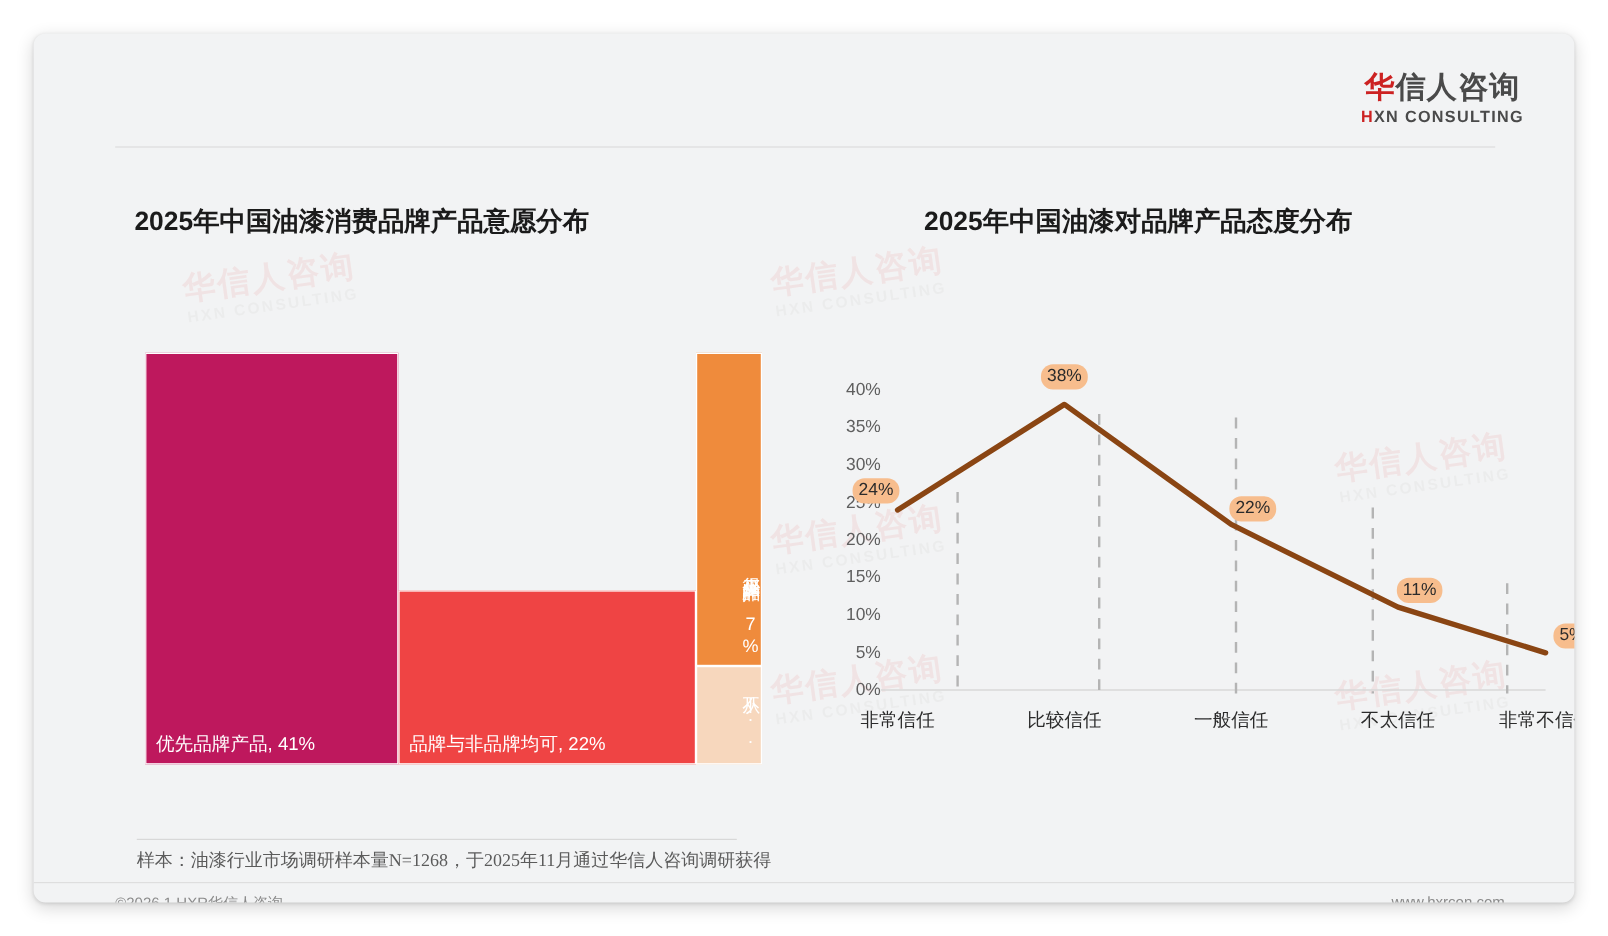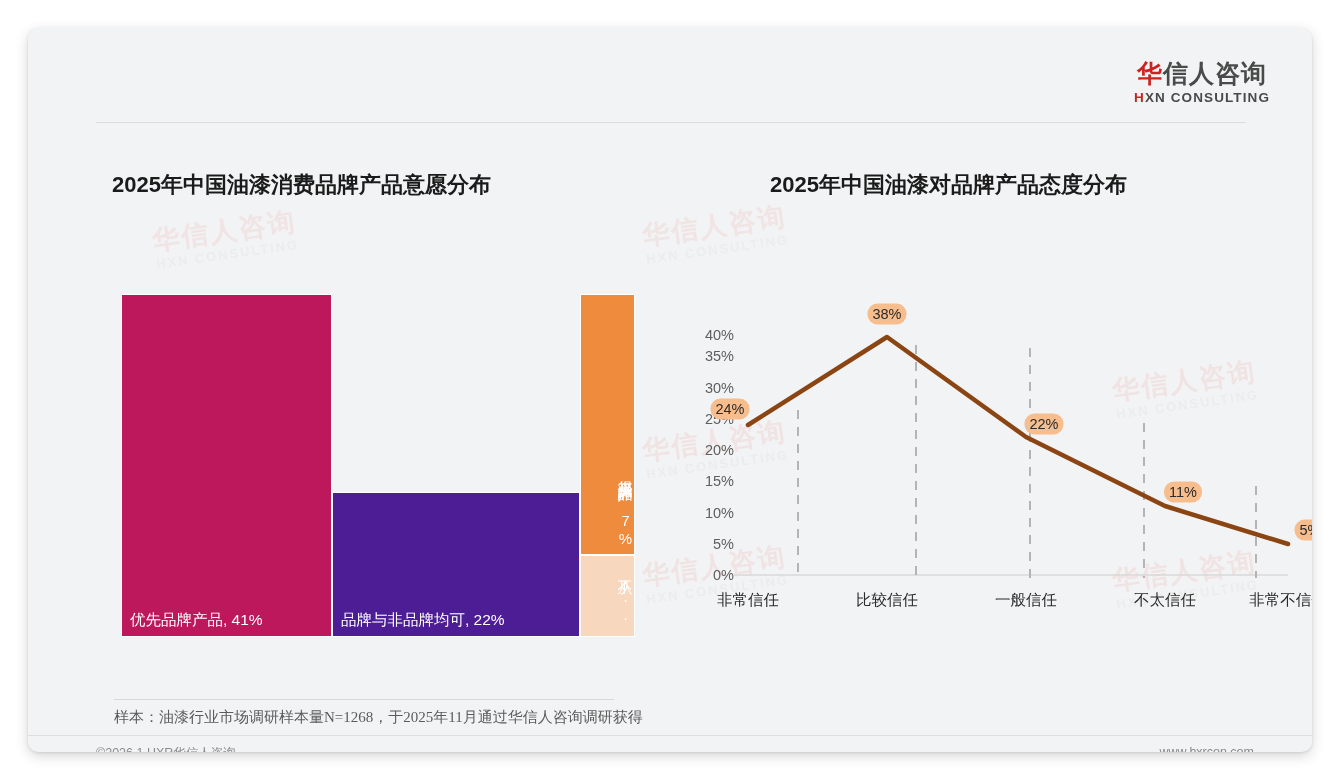--- a/index.html
+++ b/index.html
@@ -284,21 +284,21 @@
     <div class="logo-en"><span class="h">H</span><span>XN CONSULTING</span></div>
   </div>
 
   <div class="panel-title" id="left-title">2025年中国油漆消费品牌产品意愿分布</div>
   <div class="panel-title" id="right-title">2025年中国油漆对品牌产品态度分布</div>
 
   <div id="treemap">
     <div class="tm-tile" style="left:0px; top:0px; width:211px; height:343px; background:#be185d;">
       <span class="tm-label">优先品牌产品, 41%</span>
     </div>
-    <div class="tm-tile" style="left:211px; top:198px; width:248px; height:145px; background:#4c1d95;">
+    <div class="tm-tile" style="left:211px; top:198px; width:248px; height:145px; background:#ef4444;">
       <span class="tm-label">品牌与非品牌均可, 22%</span>
     </div>
     <div class="tm-tile" style="left:459px; top:0px; width:55px; height:261px; background:#ef8b3c;">
       <span class="tm-label-vert">很少买品牌产品, 7%</span>
     </div>
     <div class="tm-tile" style="left:459px; top:261px; width:55px; height:82px; background:#f7d7bd;">
       <span class="tm-label-vert-small">从不...</span>
     </div>
   </div>
 
@@ -318,21 +318,21 @@
 
     <div id="y-axis-labels">
         <div class="yt" style="top: 285px;">0%</div>
         <div class="yt" style="top: 253.75px;">5%</div>
         <div class="yt" style="top: 222.5px;">10%</div>
         <div class="yt" style="top: 191.25px;">15%</div>
         <div class="yt" style="top: 160px;">20%</div>
         <div class="yt" style="top: 128.75px;">25%</div>
         <div class="yt" style="top: 97.5px;">30%</div>
         <div class="yt" style="top: 66.25px;">35%</div>
-        <div class="yt" style="top: 35px; margin-top: 10px;">40%</div>
+        <div class="yt" style="top: 35px;">40%</div>
       </div>
     <div id="x-axis-labels">
         <div class="xt" style="left: 72px;">非常信任</div>
         <div class="xt" style="left: 211px;">比较信任</div>
         <div class="xt" style="left: 350px;">一般信任</div>
         <div class="xt" style="left: 489px;">不太信任</div>
         <div class="xt" style="left: 612px;">非常不信任</div>
       </div>
     <div id="data-labels">
         <div class="dlabel" style="left: 54px; top: 119px;">24%</div>

